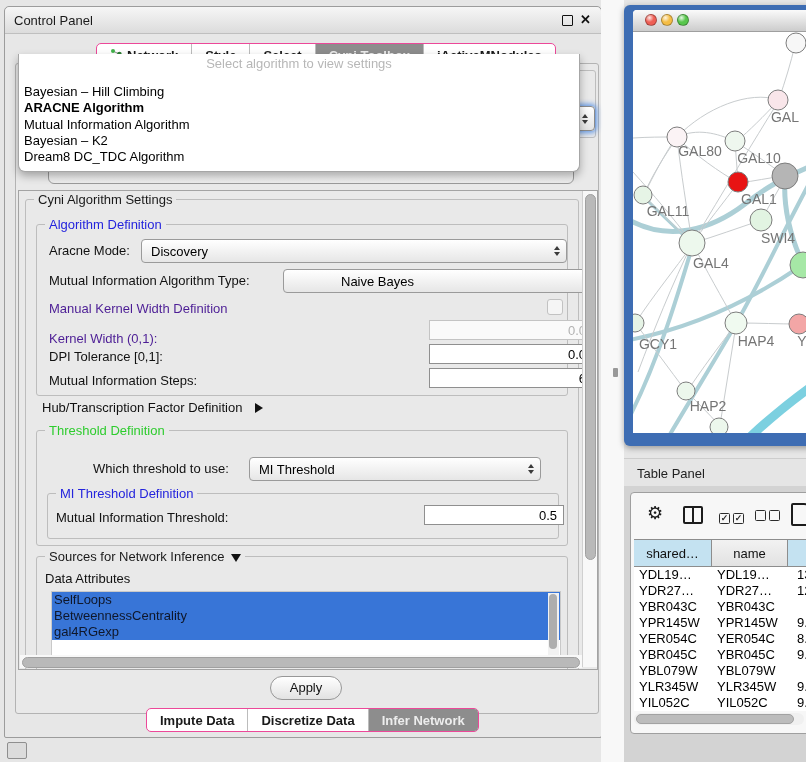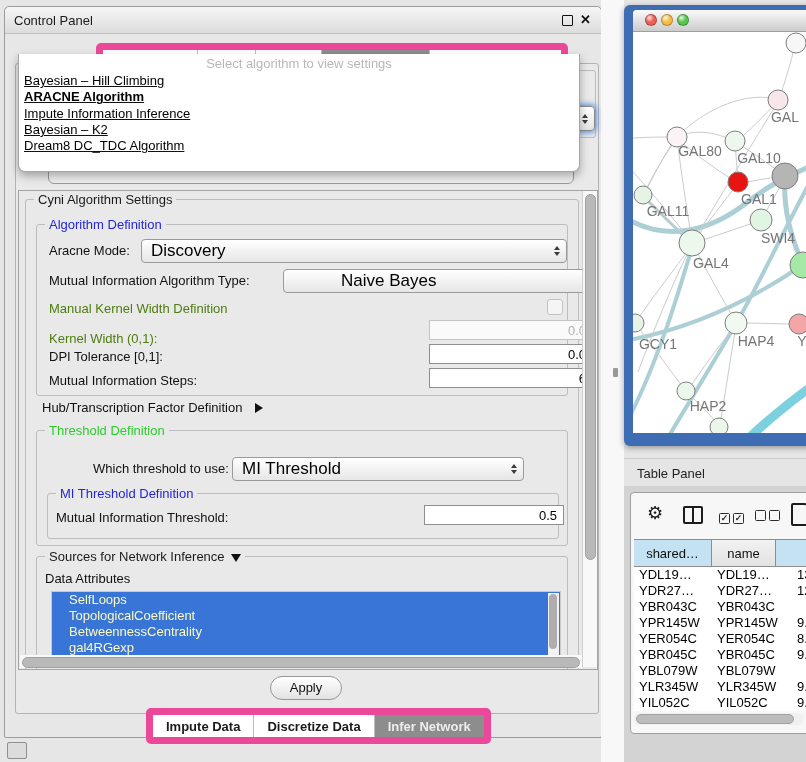--- a/index.html
+++ b/index.html
@@ -10,21 +10,21 @@
   
   #control-panel{left:4px;top:6px;width:596px;height:730px;background:#e7e7e7;
     border:1px solid #9c9c9c;border-radius:5px 5px 2px 2px;}
   #cp-titlebar{left:0;top:0;right:0;height:26px;background:linear-gradient(#f6f6f6,#dcdcdc);
     border-bottom:1px solid #bfbfbf;border-radius:5px 5px 0 0;}
   #cp-title{left:9px;top:6px;font-size:13px;color:#1a1a1a;}
   #cp-float{right:28px;top:8px;width:9px;height:9px;border:1.5px solid #111;border-radius:1px;}
   #cp-close{right:10px;top:5px;font-size:13px;font-weight:bold;color:#111;}
 
   
-  .segbar{display:inline-flex;background:#fff;border:7px solid #ec4899;border-radius:5px;
+  .segbar{display:inline-flex;background:#fff;border:1px solid #ec4899;border-radius:5px;
     overflow:hidden;height:22px;}
   .seg{display:flex;align-items:center;gap:5px;padding:0 13px;font-size:13px;font-weight:bold;
     color:#1a1a1a;border-left:1px solid #bcbcbc;white-space:nowrap;}
   .seg:first-child{border-left:none;}
   .seg.selected{background:#8d8d8d;color:#ededed;}
   #top-tabs{left:91px;top:36px;}
   #bottom-tabs{left:141px;top:701px;}
 
   
   #content-panel{left:10px;top:56px;width:582px;height:649px;background:#e9e9e9;
@@ -35,38 +35,38 @@
   .frag-combo{left:44px;top:148px;width:524px;height:28px;border:1px solid #9a9a9a;border-radius:6px;
     background:linear-gradient(#ffffff,#ececec);z-index:5;}
   .frag-stepper{left:569px;top:100px;width:20px;height:23px;border:1px solid #8a8a8a;border-radius:4px;
     background:linear-gradient(#ffffff,#e3e3e3);box-shadow:0 0 5px 2px rgba(96,150,228,.95);z-index:6;}
 
   
   #algo-popup{left:18px;top:54px;width:560px;height:117px;background:#ffffff;
     border:1px solid #a6a6a6;border-top:none;border-radius:0 0 7px 7px;z-index:30;
     box-shadow:0 4px 9px rgba(0,0,0,.30);}
   #algo-placeholder{top:2px;left:0;width:100%;text-align:center;color:#b7b7b7;font-size:13px;}
-  #algo-list{top:19px;left:3px;right:3px;text-decoration:underline;}
+  #algo-list{top:30px;left:3px;right:3px;}
   .popup-item{height:16.3px;line-height:16.3px;padding-left:2px;font-size:13px;color:#000;}
   .popup-item.selected{font-weight:bold;}
 
   
   .gb{position:absolute;border:1px solid #bdbdbd;border-radius:3px;}
   .gb-title{position:absolute;top:-8px;left:8px;background:#e9e9e9;padding:0 4px;font-size:13px;
     white-space:nowrap;}
   .t-black{color:#1a1a1a;}
   .t-blue{color:#2424dd;}
   .t-green{color:#2ecc2e;}
   .bl{font-weight:normal;font-size:13px;color:#111;white-space:nowrap;}
-  .bl.dis{color:#4d7c0f;}
+  .bl.dis{color:#4c1d95;}
 
   
   .combo{position:absolute;height:22px;background:linear-gradient(#ffffff,#e6e6e6);
     border:1px solid #9a9a9a;border-radius:4px;display:flex;align-items:center;}
-  .combo-text{padding-left:9px;font-size:17px;color:#000;}
+  .combo-text{padding-left:9px;font-size:13px;color:#000;}
   .stepper{position:absolute;right:6px;top:50%;transform:translateY(-50%);display:flex;
     flex-direction:column;gap:2px;}
   .stepper .up{width:0;height:0;border-left:3.5px solid transparent;border-right:3.5px solid transparent;
     border-bottom:4.5px solid #3a3a3a;}
   .stepper .dn{width:0;height:0;border-left:3.5px solid transparent;border-right:3.5px solid transparent;
     border-top:4.5px solid #3a3a3a;}
 
   
   .field{position:absolute;border:1px solid #8f8f8f;background:#fff;font-size:13px;color:#000;
     text-align:right;padding:0 6px;font-family:"Liberation Sans",sans-serif;height:20px;box-sizing:border-box;}
@@ -75,21 +75,21 @@
     background:#f5f5f5;}
 
   
   .tri-right{display:inline-block;width:0;height:0;border-top:5.5px solid transparent;
     border-bottom:5.5px solid transparent;border-left:8px solid #111;margin-left:9px;vertical-align:-1px;}
   .tri-down{display:inline-block;width:0;height:0;border-left:5.5px solid transparent;
     border-right:5.5px solid transparent;border-top:8px solid #111;margin-left:6px;vertical-align:-1px;}
 
   
   #attr-list{background:#fff;border:1px solid #c9c9c9;overflow:hidden;}
-  .attr-item{height:16px;line-height:16px;padding-left:17px;background:#3875d7;color:#fef9c3;font-size:13px;}
+  .attr-item{height:16px;line-height:16px;padding-left:2px;background:#3875d7;color:#0f172a;font-size:13px;}
   #attr-vsb{position:absolute;right:1px;top:1px;width:11px;bottom:1px;background:#f2f2f2;}
   #attr-thumb{position:absolute;left:1px;top:1px;width:8px;height:55px;background:#aeaeae;border-radius:4px;}
 
   
   .sb-track{position:absolute;background:#f8f8f8;}
   .sb-thumb{position:absolute;background:#b9b9b9;border:1px solid #a0a0a0;border-radius:6px;}
 
   
   #apply-btn{left:254px;top:612px;width:70px;height:22px;background:linear-gradient(#ffffff,#e2e2e2);
     border:1px solid #979797;border-radius:12px;text-align:center;line-height:21px;font-size:13px;color:#111;}
@@ -217,21 +217,21 @@
 
         <div class="abs" style="left:16px;top:200px;">
           <span class="bl">Hub/Transcription Factor Definition</span>
           <span class="tri-right"></span>
         </div>
 
         <div class="gb" style="left:10px;top:230px;width:530px;height:114px;">
           <span class="gb-title t-green">Threshold Definition</span>
 
           <span class="abs bl" style="left:56px;top:30px;">Which threshold to use:</span>
-          <div class="combo" style="left:195px;top:26px;width:290px;text-align:center;">
+          <div class="combo" style="left:212px;top:26px;width:290px;text-align:center;">
             <span class="combo-text">MI Threshold</span>
             <span class="stepper">
                 <i class="up"></i>
                 <i class="dn"></i>
               </span>
           </div>
 
           <div class="gb" style="left:10px;top:62px;width:510px;height:44px;">
             <span class="gb-title t-blue">MI Threshold Definition</span>
             <span class="abs bl" style="left:8px;top:16px;">Mutual Information Threshold:</span>
@@ -240,21 +240,20 @@
         </div>
 
         <div class="gb" style="left:10px;top:356px;width:530px;height:120px;">
           <span class="gb-title t-black">
             <span>Sources for Network Inference</span><span class="tri-down"></span>
           </span>
           <span class="abs bl" style="left:8px;top:14px;">Data Attributes</span>
           <div class="abs" id="attr-list" style="left:14px;top:34px;width:508px;height:66px;">
             <div id="attr-items">
                 <div class="attr-item">SelfLoops</div>
-                <div class="attr-item">TopologicalCoefficient</div>
                 <div class="attr-item">BetweennessCentrality</div>
                 <div class="attr-item">gal4RGexp</div>
               </div>
             <div id="attr-vsb">
               <div id="attr-thumb"></div>
             </div>
           </div>
         </div>
       </div>
 
@@ -283,21 +282,21 @@
       <i class="up"></i>
       <i class="dn"></i>
     </span>
 </div>
 
 <div class="abs" id="algo-popup">
   <div class="abs" id="algo-placeholder">Select algorithm to view settings</div>
   <div class="abs" id="algo-list">
       <div class="popup-item">Bayesian – Hill Climbing</div>
       <div class="popup-item selected">ARACNE Algorithm</div>
-      <div class="popup-item">Impute Information Inference</div>
+      <div class="popup-item">Mutual Information Algorithm</div>
       <div class="popup-item">Bayesian – K2</div>
       <div class="popup-item">Dream8 DC_TDC Algorithm</div>
     </div>
 </div>
 
 <div class="abs" id="right-strip"></div>
 <div class="abs" id="divider-grip"></div>
 
 <div class="abs" id="net-frame">
   <div id="net-window">
@@ -388,21 +387,21 @@
   <div id="tp-toolbar">
     <span id="gear-icon">⚙</span>
     <span id="cols-icon"></span>
     <span id="checks-on"><span class="cb">✓</span><span class="cb">✓</span></span>
     <span id="checks-off"><span class="cb"></span><span class="cb"></span></span>
     <span id="file-icon"></span>
   </div>
   <div id="grid">
     <div class="hd-row" id="grid-head">
         <div class="hd-cell hl" style="width: 78px;">shared…</div>
-        <div class="hd-cell" style="width: 64px;">name</div>
+        <div class="hd-cell" style="width: 76px;">name</div>
         <div class="hd-cell hl" style="width: 60px;"></div>
       </div>
     <div id="grid-body">
         <div class="tb-row">
           <div class="tb-cell" style="width: 78px;">YDL19…</div>
           <div class="tb-cell" style="width: 80px;">YDL19…</div>
           <div class="tb-cell" style="width: 60px;">13</div>
         </div>
         <div class="tb-row">
           <div class="tb-cell" style="width: 78px;">YDR27…</div>

